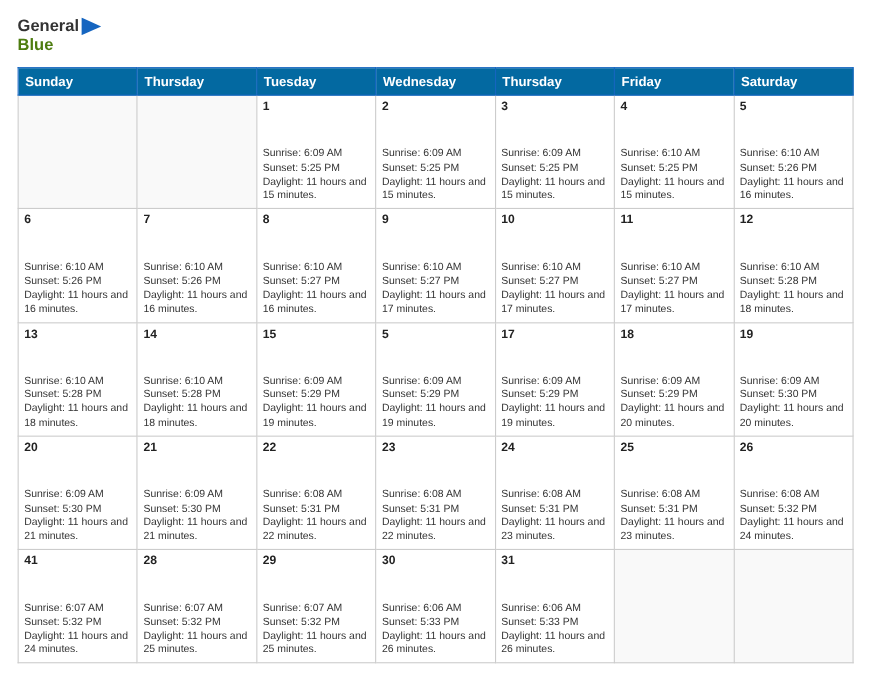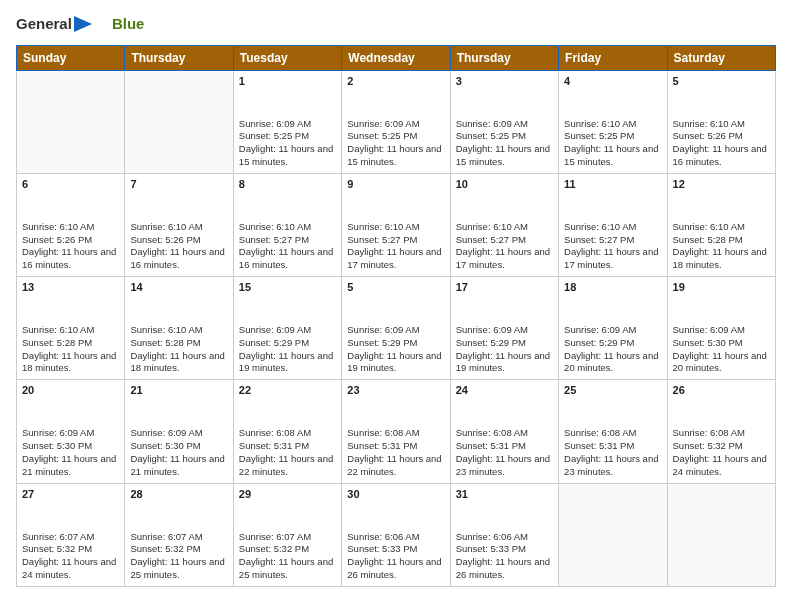--- a/index.html
+++ b/index.html
@@ -39,21 +39,21 @@
     .location {
       font-size: 14px;
       color: #444;
     }
     .calendar {
       width: 100%;
       border-collapse: collapse;
       border: 1px solid #ccc;
     }
     .calendar th {
-      background: #a16207;
+      background: #0369a1;
       color: #fff;
       font-size: 12px;
       font-weight: bold;
       padding: 5px 6px;
       text-align: left;
       border: 1px solid #1565c0;
     }
     .calendar td {
       border: 1px solid #ccc;
       vertical-align: top;
@@ -80,21 +80,21 @@
       line-height: 1.35;
       margin-top: 31px;
     }
   </style>
 </head>
 <body>
 
 <div class="page">
   <div class="header">
     <div class="logo">
-  <div style="display:flex;flex-direction:row;line-height:1.1;gap:20px;">
+  <div style="display:flex;flex-direction:column;line-height:1.1;">
     <div style="display:flex;align-items:center;gap:2px;">
       <span style="font-size:15px;font-weight:bold;color:#333;">General</span>
       <svg width="18" height="16" viewBox="0 0 18 16">
         <polygon points="0,0 18,8 0,16" fill="#1565c0"></polygon>
       </svg>
     </div>
     <span style="font-size:15px;font-weight:bold;color:#4d7c0f;">Blue</span>
   </div>
 </div>
     <div class="title-block">
@@ -277,21 +277,21 @@
           </td>
           <td>
             <span class="day-num">26</span>
             <div class="day-info">Sunrise: 6:08 AM
 Sunset: 5:32 PM
 Daylight: 11 hours and 24 minutes.</div>
           </td>
         </tr>
         <tr>
           <td>
-            <span class="day-num">27</span>
+            <span class="day-num">41</span>
             <div class="day-info">Sunrise: 6:07 AM
 Sunset: 5:32 PM
 Daylight: 11 hours and 24 minutes.</div>
           </td>
           <td>
             <span class="day-num">28</span>
             <div class="day-info">Sunrise: 6:07 AM
 Sunset: 5:32 PM
 Daylight: 11 hours and 25 minutes.</div>
           </td>

